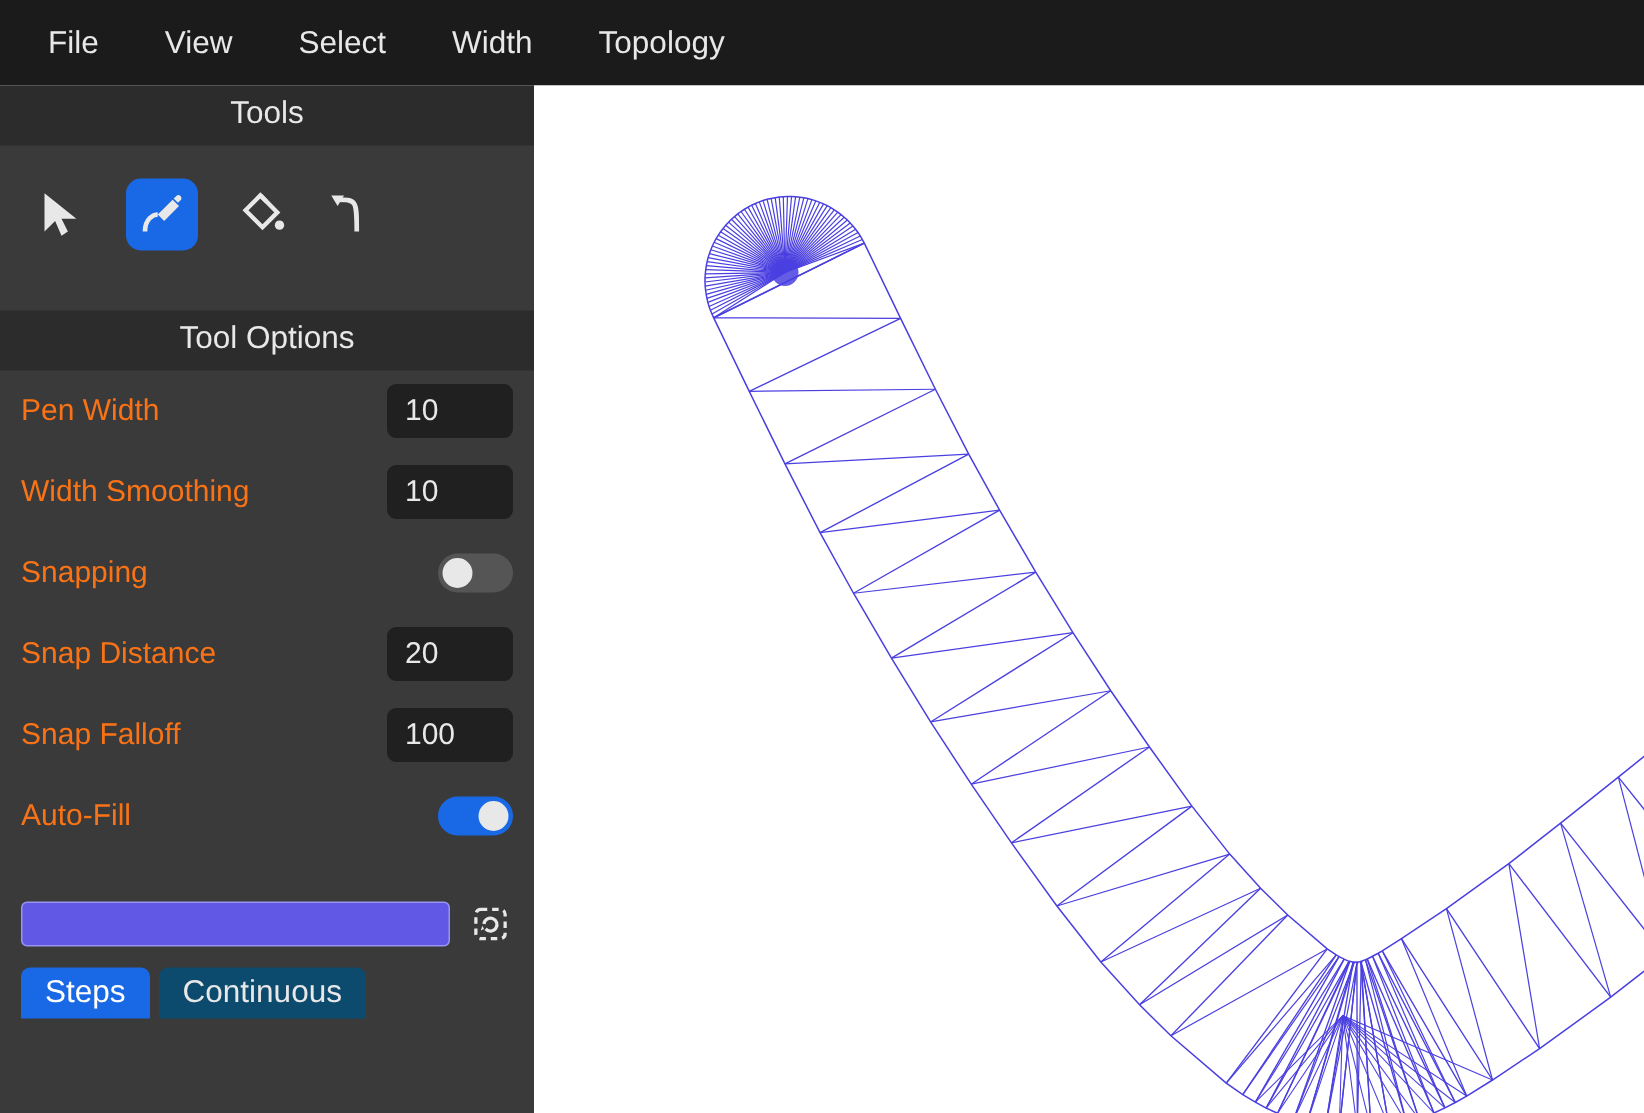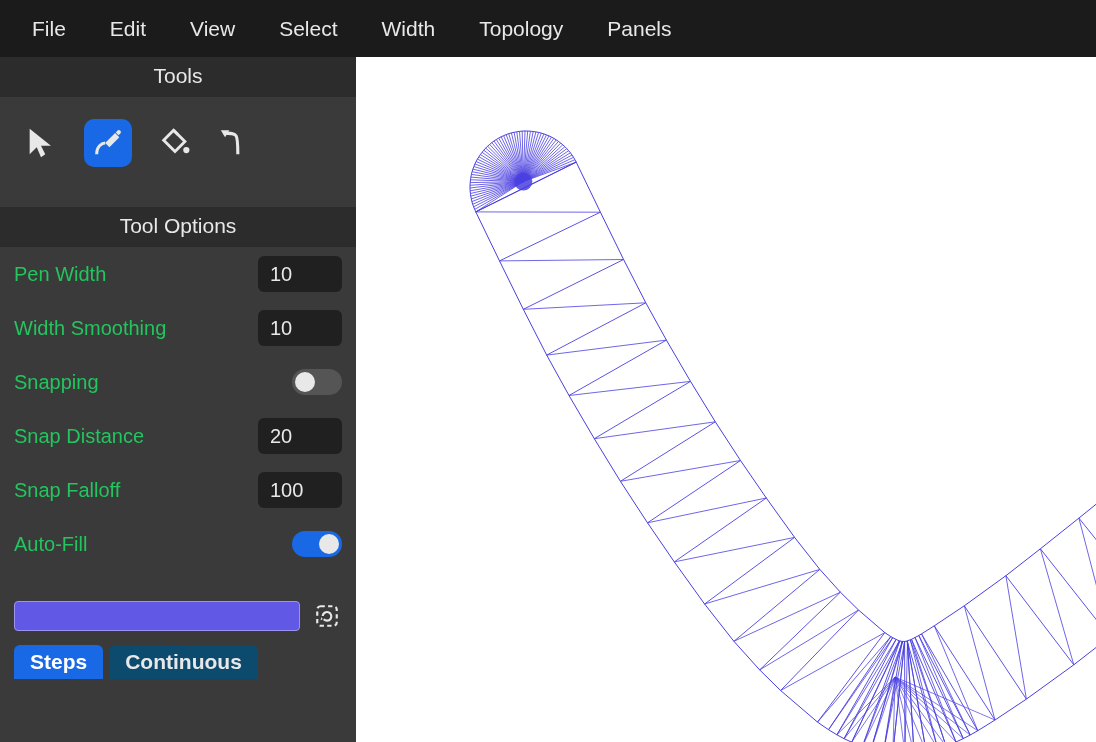--- a/index.html
+++ b/index.html
@@ -72,21 +72,21 @@
     gap: 16px;
   }
   .option-row {
     display: flex;
     align-items: center;
     justify-content: space-between;
     height: 38px;
   }
   .option-label {
     font-size: 20px;
-    color: #22c55e;
+    color: #f97316;
   }
   .num-input {
     width: 84px;
     height: 36px;
     background: #202020;
     border: none;
     border-radius: 6px;
     color: #e8e8e8;
     font-size: 20px;
     padding: 0 12px;
@@ -144,44 +144,41 @@
   .tabs-row { display: flex; gap: 6px; }
   .tab-btn {
     height: 34px;
     padding: 0 16px 0 16px;
     border-radius: 6px 6px 0 0;
     font-size: 21px;
     display: flex;
     align-items: center;
     cursor: pointer;
     color: #e8e8e8;
-    font-weight: bold;
   }
   .tab-btn.active { background: #1969e6; color: #fff; }
   .tab-btn.inactive { background: #0c4a6e; }
 
   
   .canvas {
     flex: 1;
     background: #fff;
     position: relative;
   }
   .canvas svg { position: absolute; left: 0; top: 0; }
 </style>
 </head>
 <body>
 
 <div class="menubar">
   <div class="menu-item">File</div>
-  <div class="menu-item">Edit</div>
   <div class="menu-item">View</div>
   <div class="menu-item">Select</div>
   <div class="menu-item">Width</div>
   <div class="menu-item">Topology</div>
-  <div class="menu-item">Panels</div>
 </div>
 
 <div class="body-area">
 
   <div class="sidebar">
 
     <div class="section-header">Tools</div>
 
     <div class="tools-row">
       <div class="tool-btn" style="width:34px;height:34px;">

